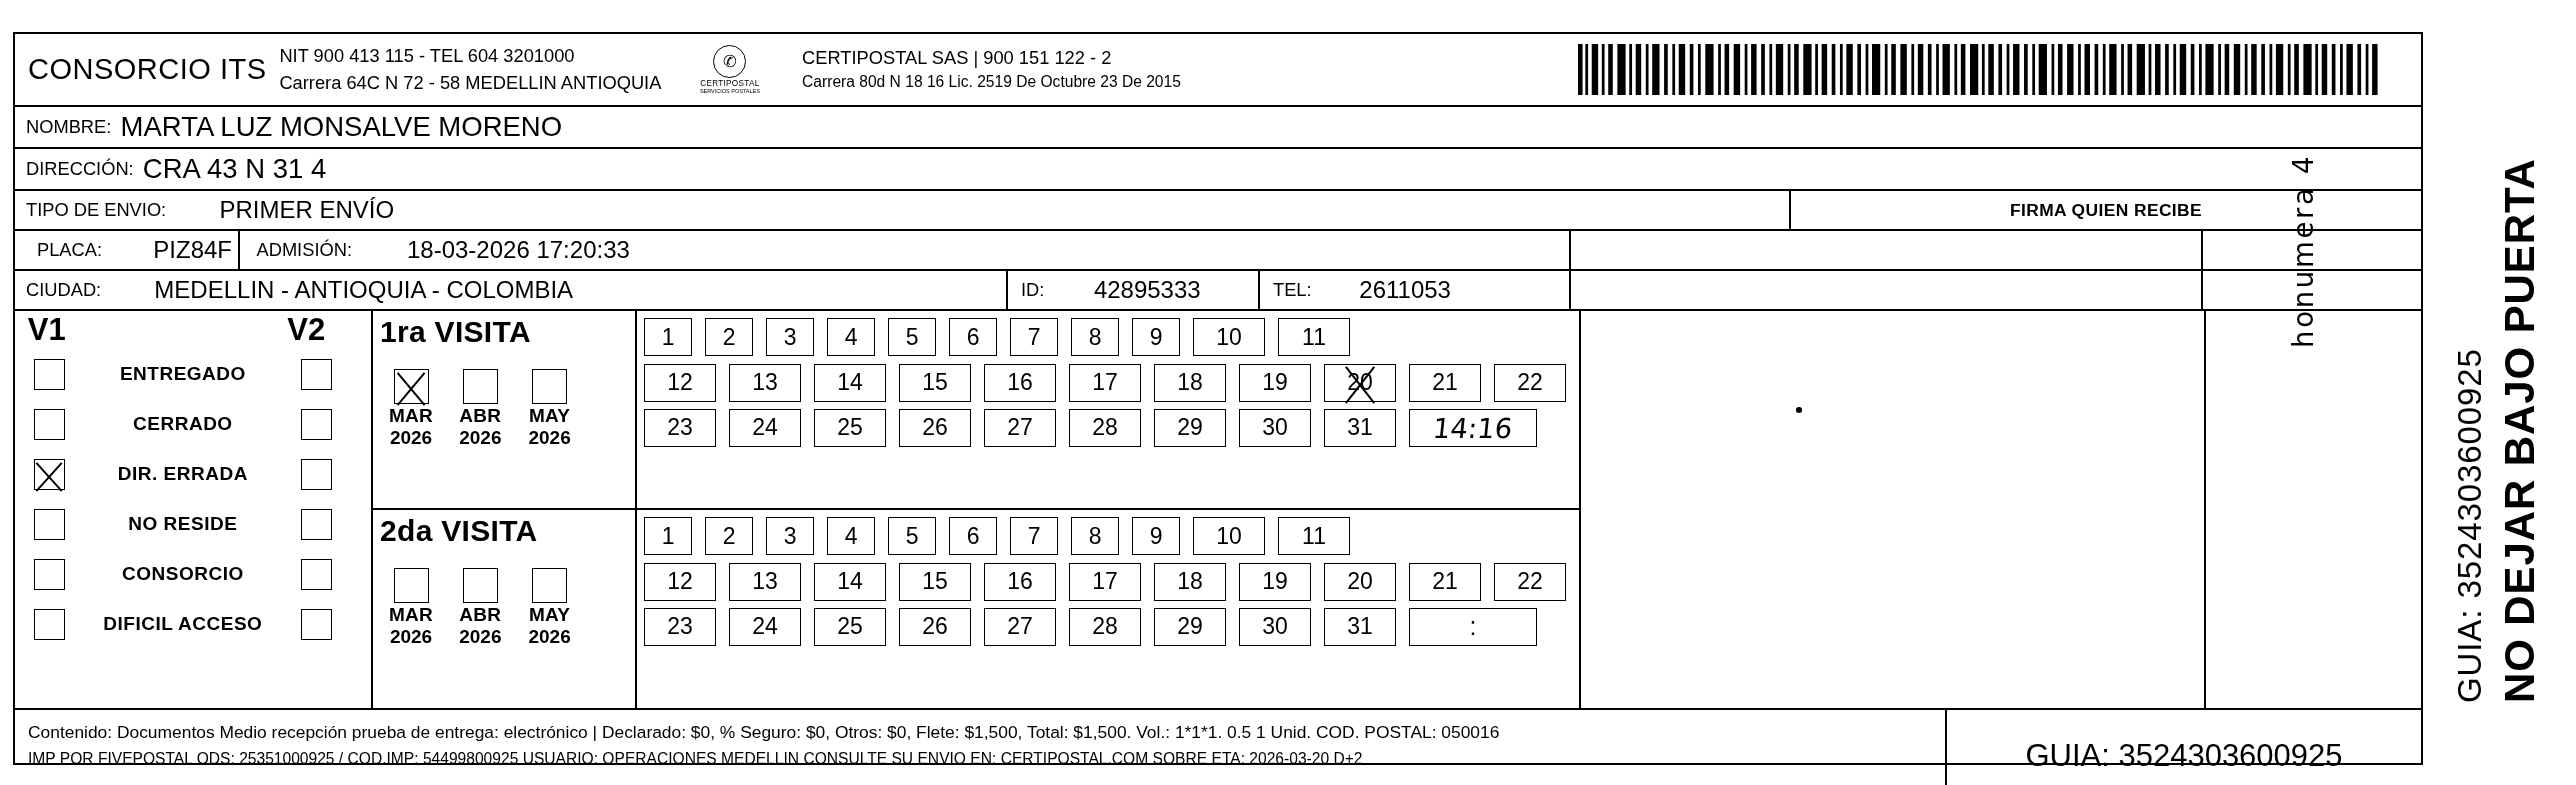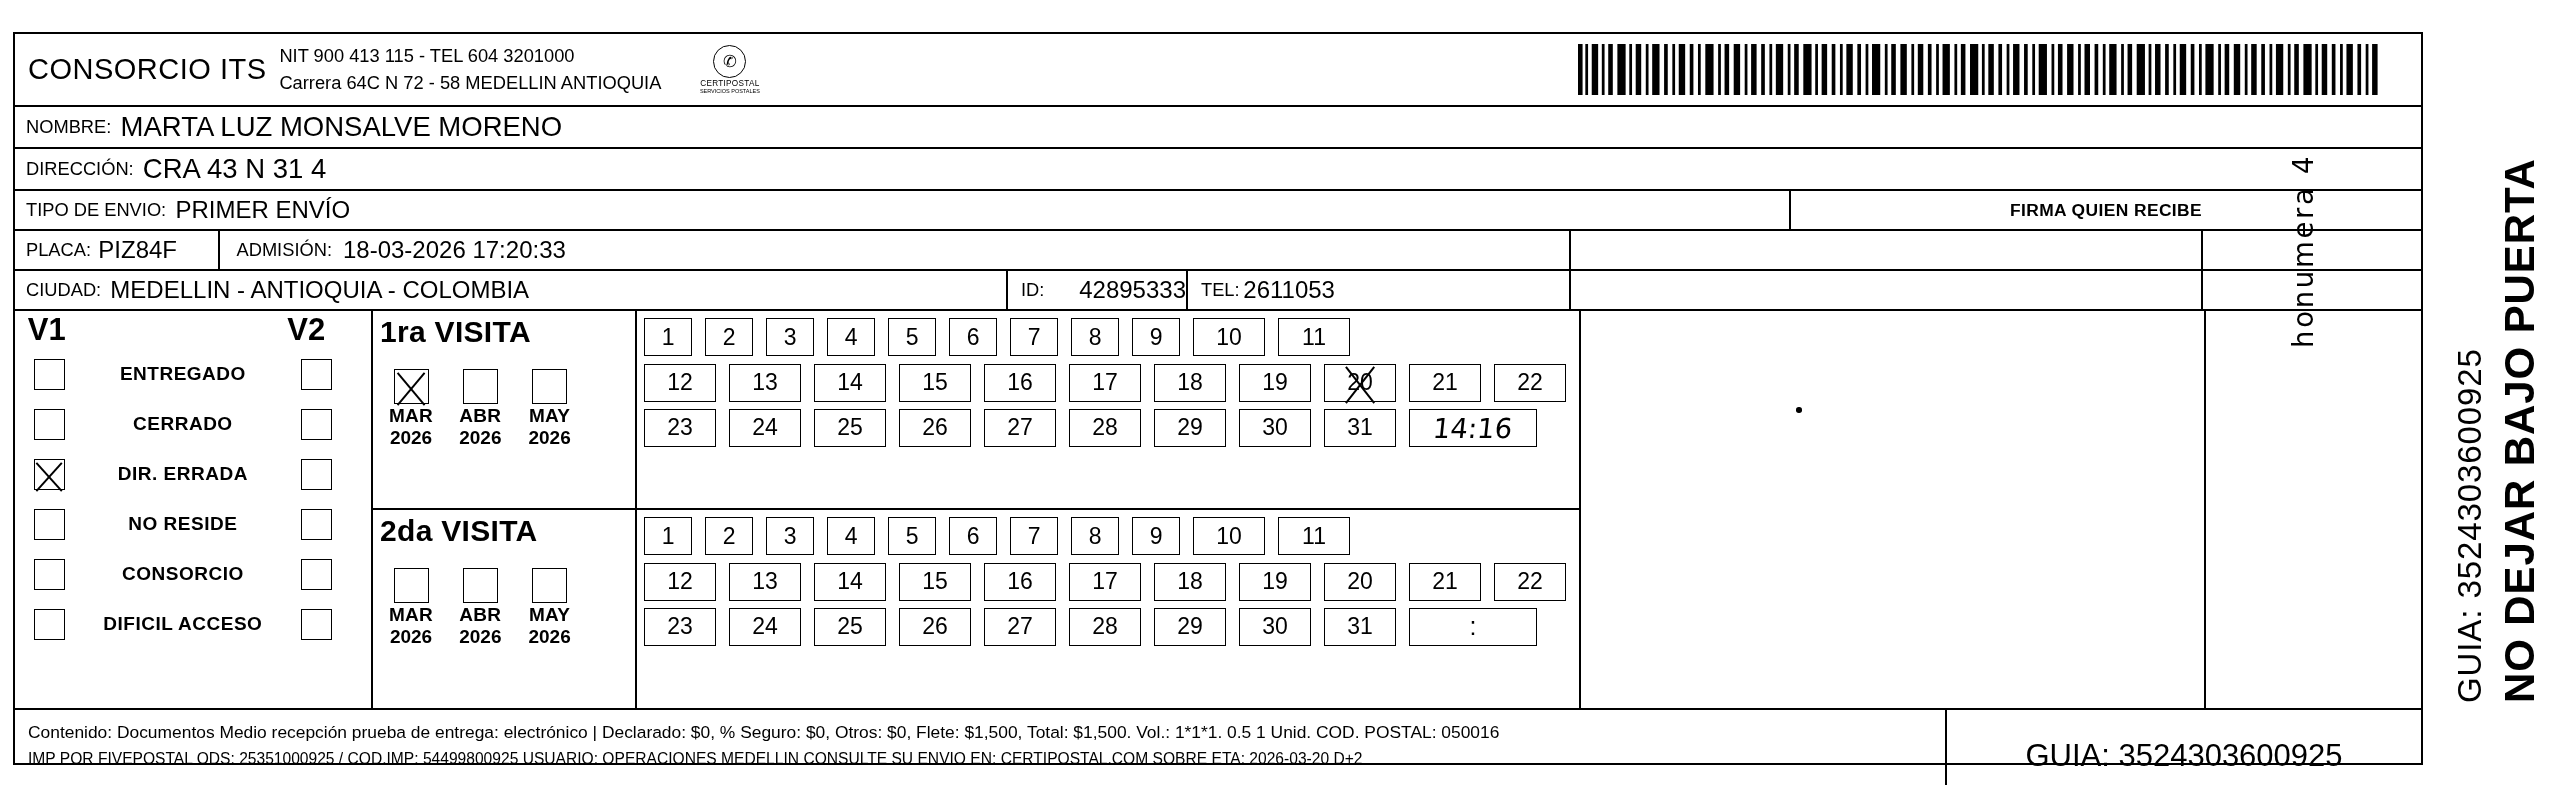--- a/index.html
+++ b/index.html
@@ -33,20 +33,21 @@
   }
   .row {
     display: flex;
     border-bottom: 2.7px solid #000;
     box-sizing: border-box;
   }
   .cell {
     box-sizing: border-box;
     display: flex;
     align-items: center;
+    gap: 44px;
   }
   .lbl {
     font-size: 18.3px;
     font-weight: normal;
     letter-spacing: 0px;
     white-space: nowrap;
   }
   .val {
     font-size: 27.5px;
     white-space: nowrap;
@@ -403,20 +404,24 @@
     <div class="header">
       <div class="brand">CONSORCIO ITS</div>
       <div class="nit-block">
         <div>NIT 900 413 115 - TEL 604 3201000</div>
         <div>Carrera 64C N 72 - 58 MEDELLIN ANTIOQUIA</div>
       </div>
       <div class="logo-block">
         <div class="logo-circle">✆</div>
         <div class="logo-text">CERTIPOSTAL</div>
         <div class="logo-text2">SERVICIOS POSTALES</div>
+      </div>
+      <div class="certi-block">
+        <div>CERTIPOSTAL SAS | 900 151 122 - 2</div>
+        <div class="l2">Carrera 80d N 18 16  Lic. 2519 De Octubre 23 De 2015</div>
       </div>
       <div class="barcode-wrap">
         <svg class="barcode" viewBox="0 0 880 56" preserveAspectRatio="none">
           <g fill="#000">
             <rect x="0" y="0" width="5" height="56"></rect>
               <rect x="8" y="0" width="3" height="56"></rect>
             <rect x="15" y="0" width="7" height="56"></rect>
               <rect x="26" y="0" width="3" height="56"></rect>
             <rect x="33" y="0" width="5" height="56"></rect>
               <rect x="43" y="0" width="9" height="56"></rect>
@@ -525,38 +530,38 @@
       <div class="cell" style="flex:1;padding-left:11px;">
         <span class="lbl">TIPO DE ENVIO:</span>
         <span class="val-sm" style="margin-left:9.2px;">PRIMER ENVÍO</span>
       </div>
       <div class="cell firma-col">
         <div class="hdr-center" style="width:100%;">FIRMA QUIEN RECIBE</div>
       </div>
     </div>
 
     <div class="row" style="height:40px;">
-      <div class="cell" style="width:203px;padding-left:11px;">
+      <div class="cell" style="width:223px;padding-left:22px;">
         <span class="lbl">PLACA:</span>
         <span class="val-sm" style="margin-left:7.3px;">PIZ84F</span>
       </div>
       <div class="cell bsep" style="flex:1;padding-left:16.5px;">
         <span class="lbl">ADMISIÓN:</span>
         <span class="val-sm" style="margin-left:11px;">18-03-2026 17:20:33</span>
       </div>
       <div class="cell firma-col"></div>
       <div class="cell obs-col"></div>
     </div>
 
     <div class="row" style="height:40px;">
       <div class="cell" style="width:991px;padding-left:11px;">
         <span class="lbl">CIUDAD:</span>
         <span class="val-sm" style="margin-left:9.2px;">MEDELLIN - ANTIOQUIA - COLOMBIA</span>
       </div>
-      <div class="cell bsep" style="width:180px;padding-left:13px;justify-content:space-between;">
+      <div class="cell bsep" style="width:252px;padding-left:13px;">
         <span class="lbl">ID:</span>
         <span class="val-sm" style="margin-left:5.5px;">42895333</span>
       </div>
       <div class="cell bsep" style="flex:1;padding-left:13px;">
         <span class="lbl">TEL:</span>
         <span class="val-sm" style="margin-left:3.7px;">2611053</span>
       </div>
       <div class="cell firma-col"></div>
       <div class="cell obs-col"></div>
     </div>

